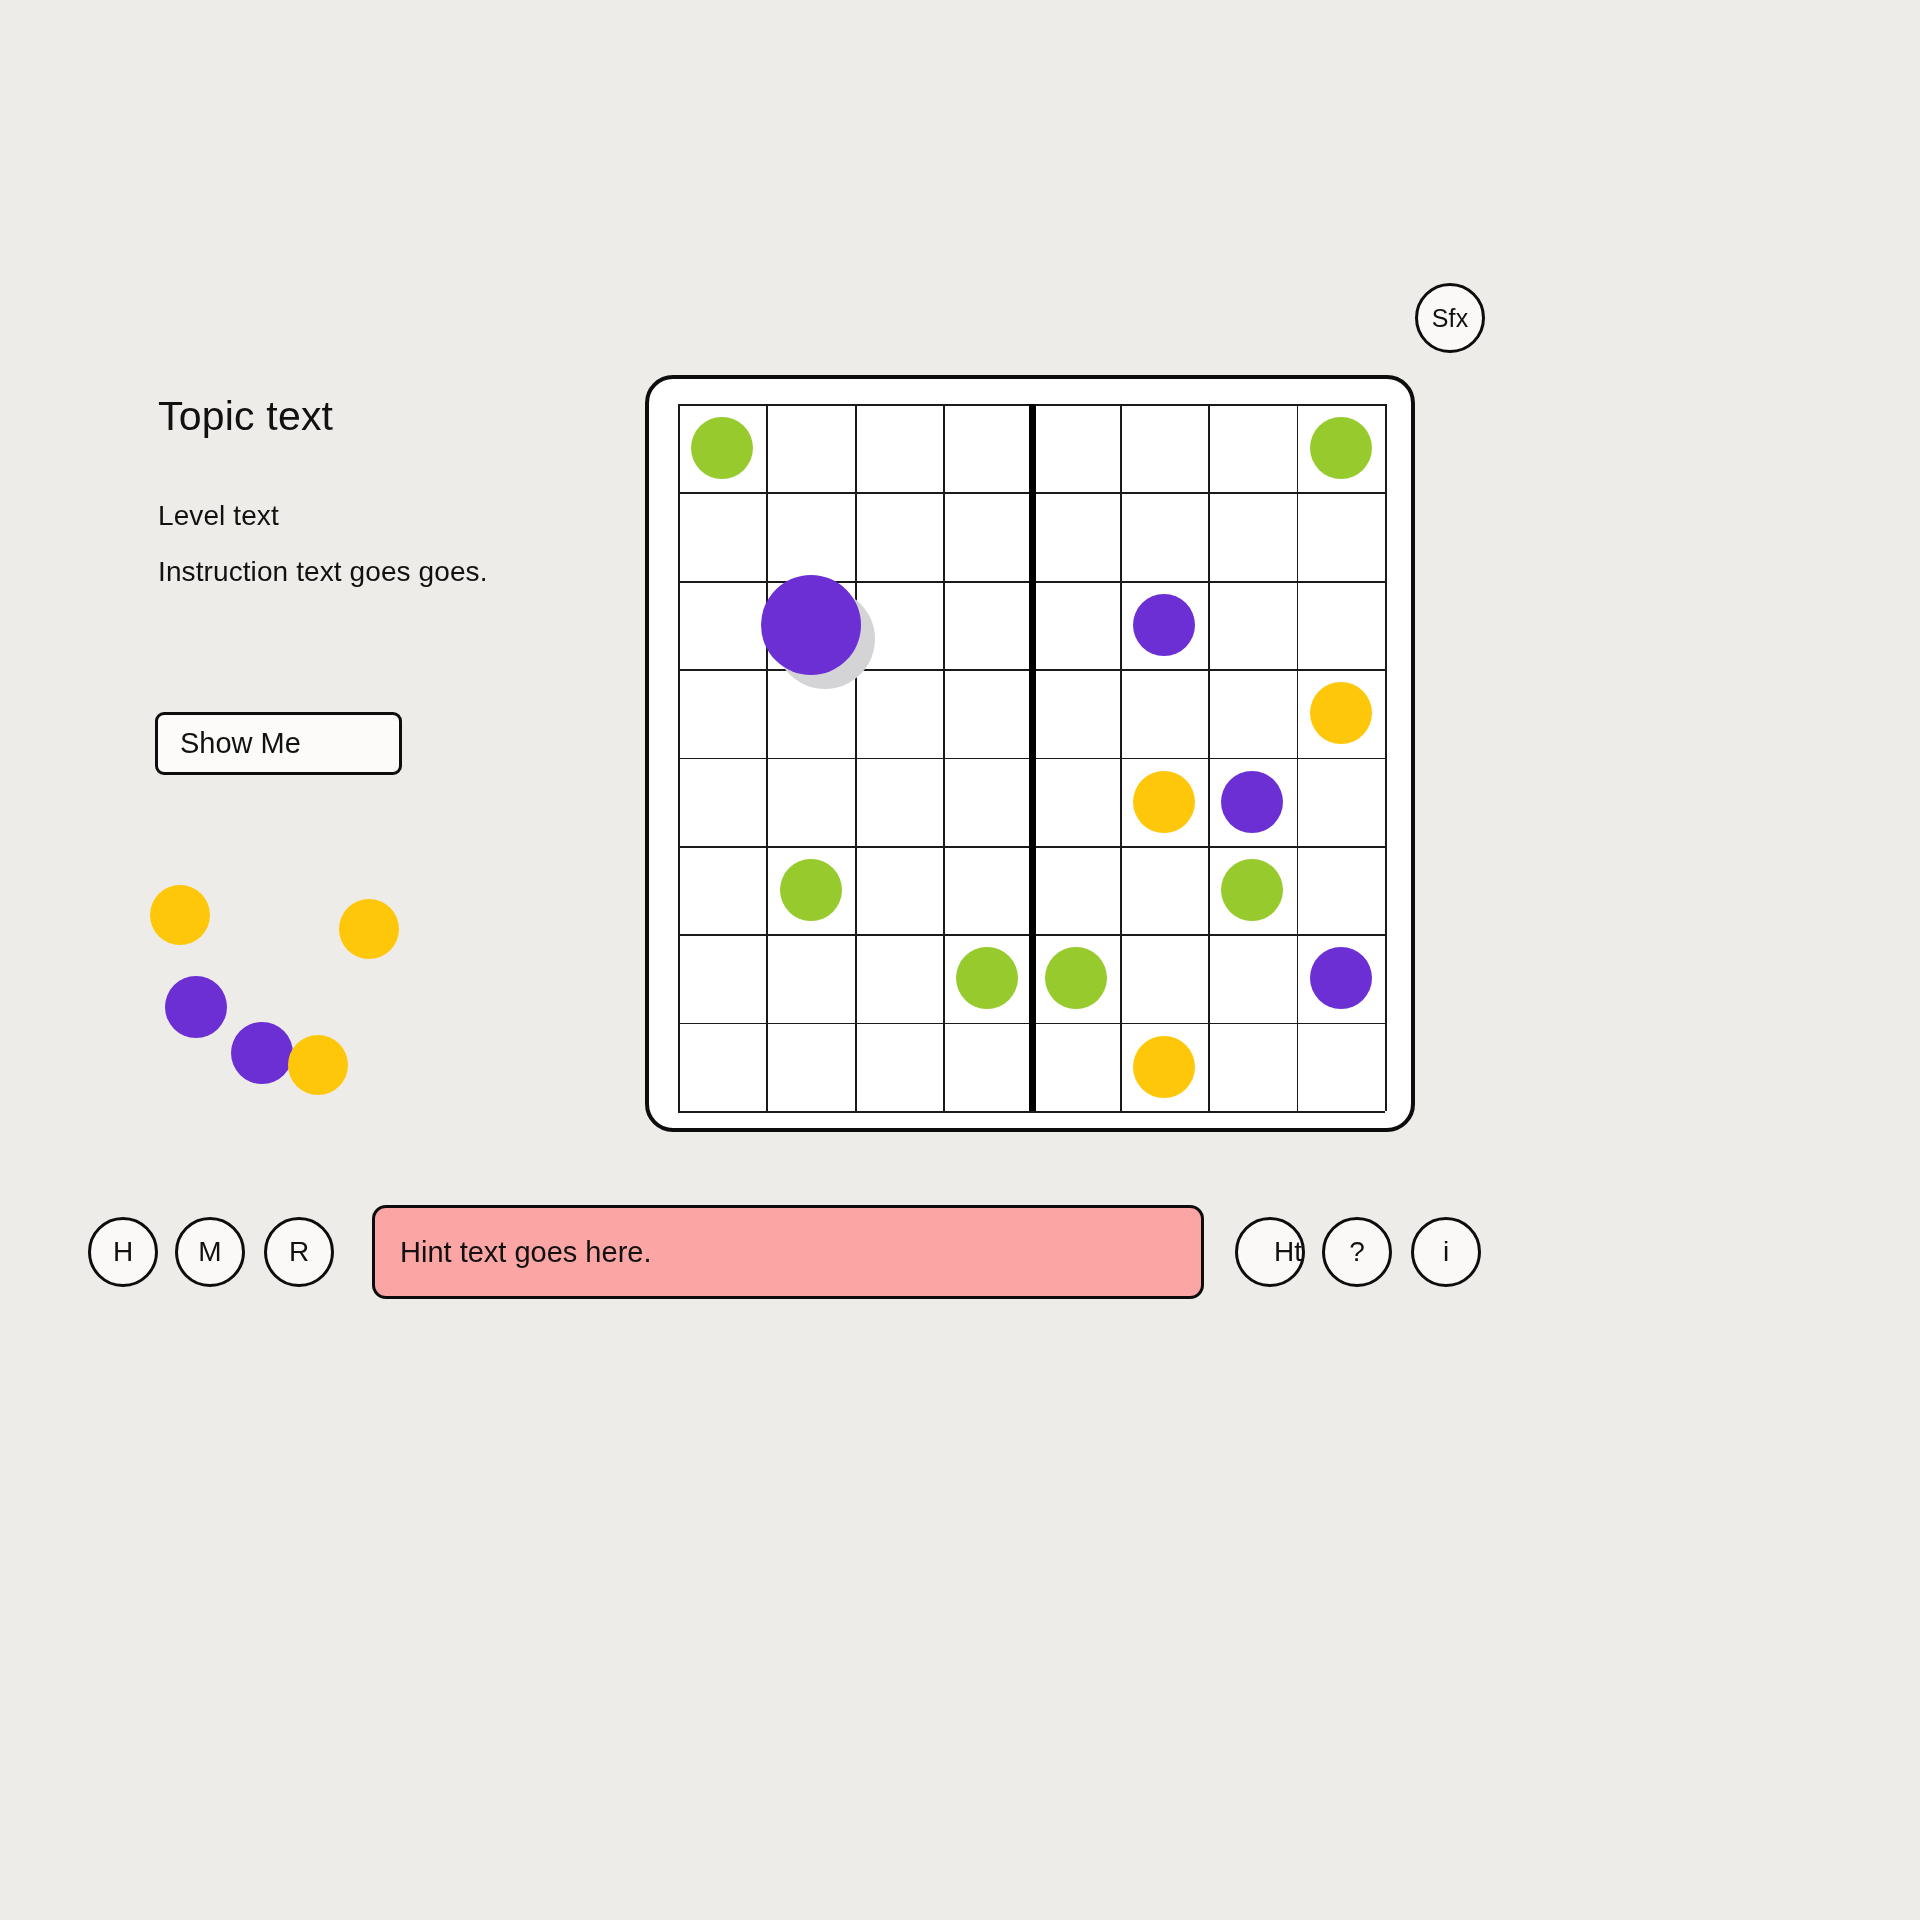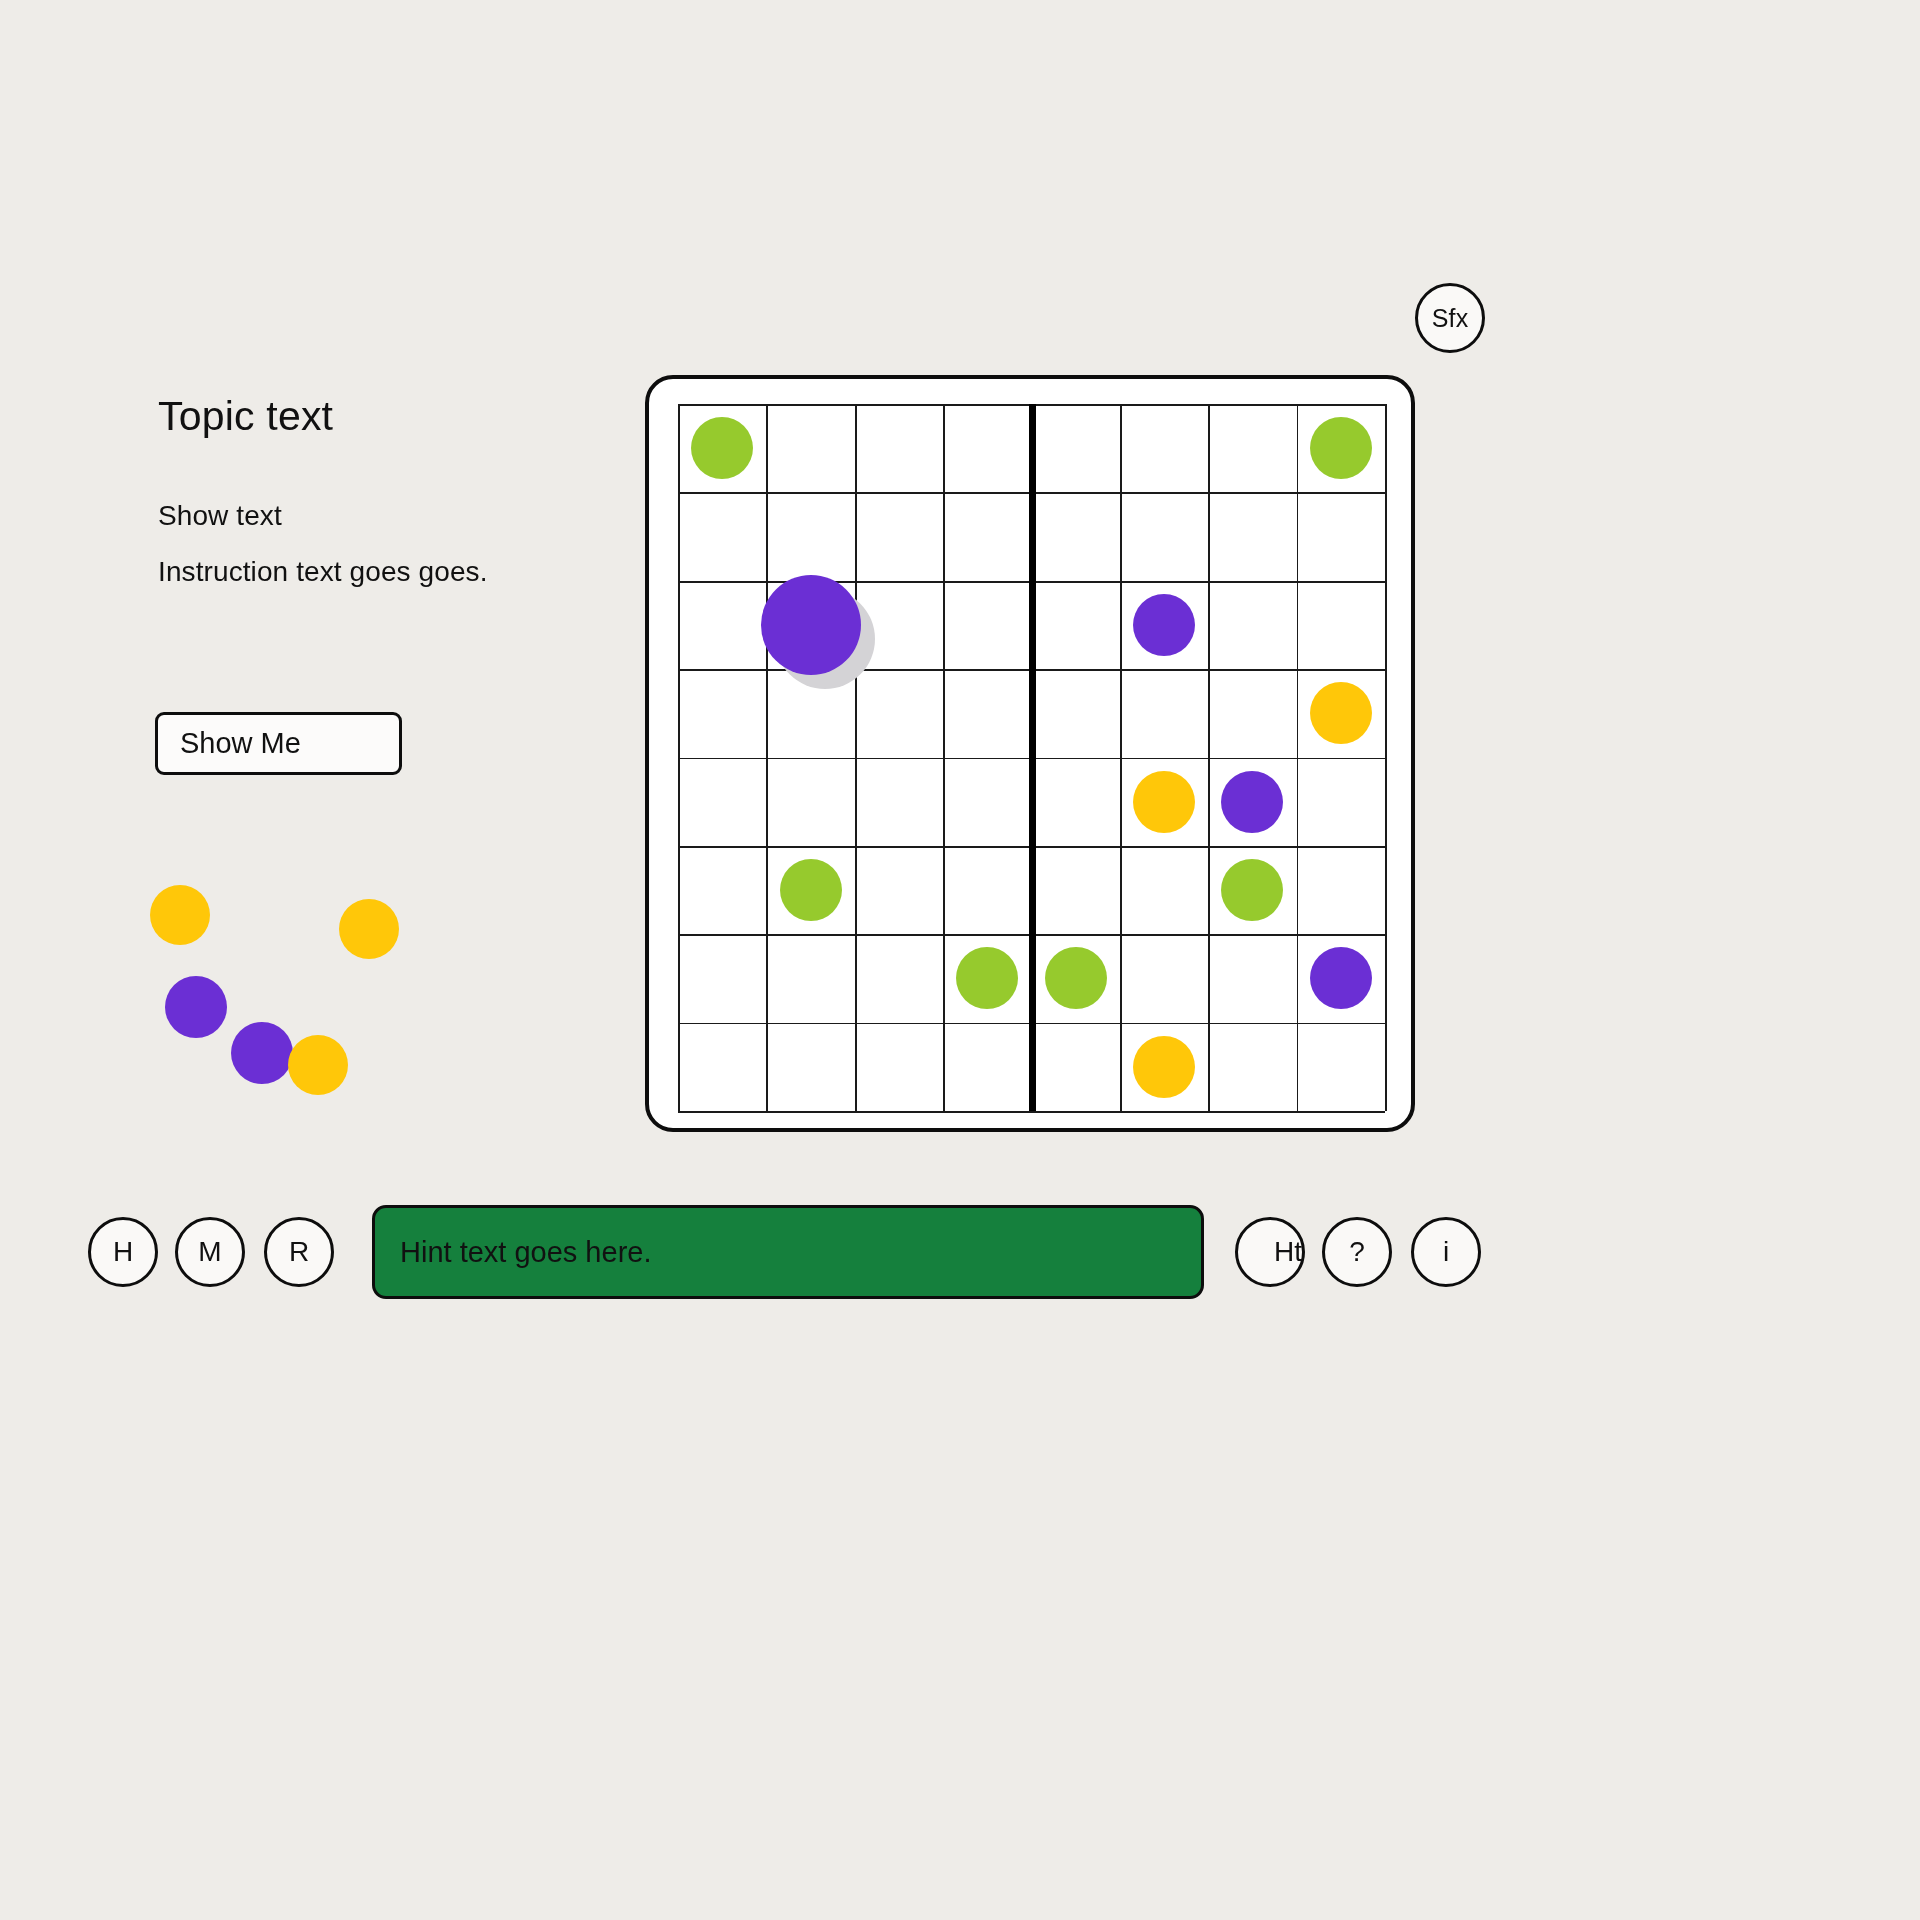--- a/index.html
+++ b/index.html
@@ -81,36 +81,36 @@
   #btn-m{left:175px;}
   #btn-r{left:264px;}
   #btn-ht{left:1235px;justify-content:flex-end;}
   #btn-help{left:1322px;}
   #btn-info{left:1411px;}
 
   .hint-box{
     position:absolute;left:372px;top:1205px;
     width:832px;height:94px;
     border:3.5px solid #0d0d0d;border-radius:14px;
-    background:#15803d;box-sizing:border-box;
+    background:#fca5a5;box-sizing:border-box;
     display:flex;align-items:center;padding-left:25px;
     font-size:29px;color:#111;
   }
 </style>
 </head>
 <body>
 
 <div class="stage">
 
   <div class="sfx-btn">
     <span>Sfx</span>
   </div>
 
   <div class="topic-text">Topic text</div>
-  <div class="level-text">Show text</div>
+  <div class="level-text">Level text</div>
   <div class="instruction-text">Instruction text goes goes.</div>
 
   <div class="show-me-btn">
     <span>Show Me</span>
   </div>
 
   <div class="cluster" id="loose-cluster">
       <div class="dot" style="left: 150px; top: 885px; width: 60px; height: 60px; background: rgb(255, 199, 9); z-index: 10;"></div>
       <div class="dot" style="left: 339px; top: 899px; width: 60px; height: 60px; background: rgb(255, 199, 9); z-index: 11;"></div>
       <div class="dot" style="left: 165px; top: 976px; width: 62px; height: 62px; background: rgb(107, 47, 212); z-index: 12;"></div>

